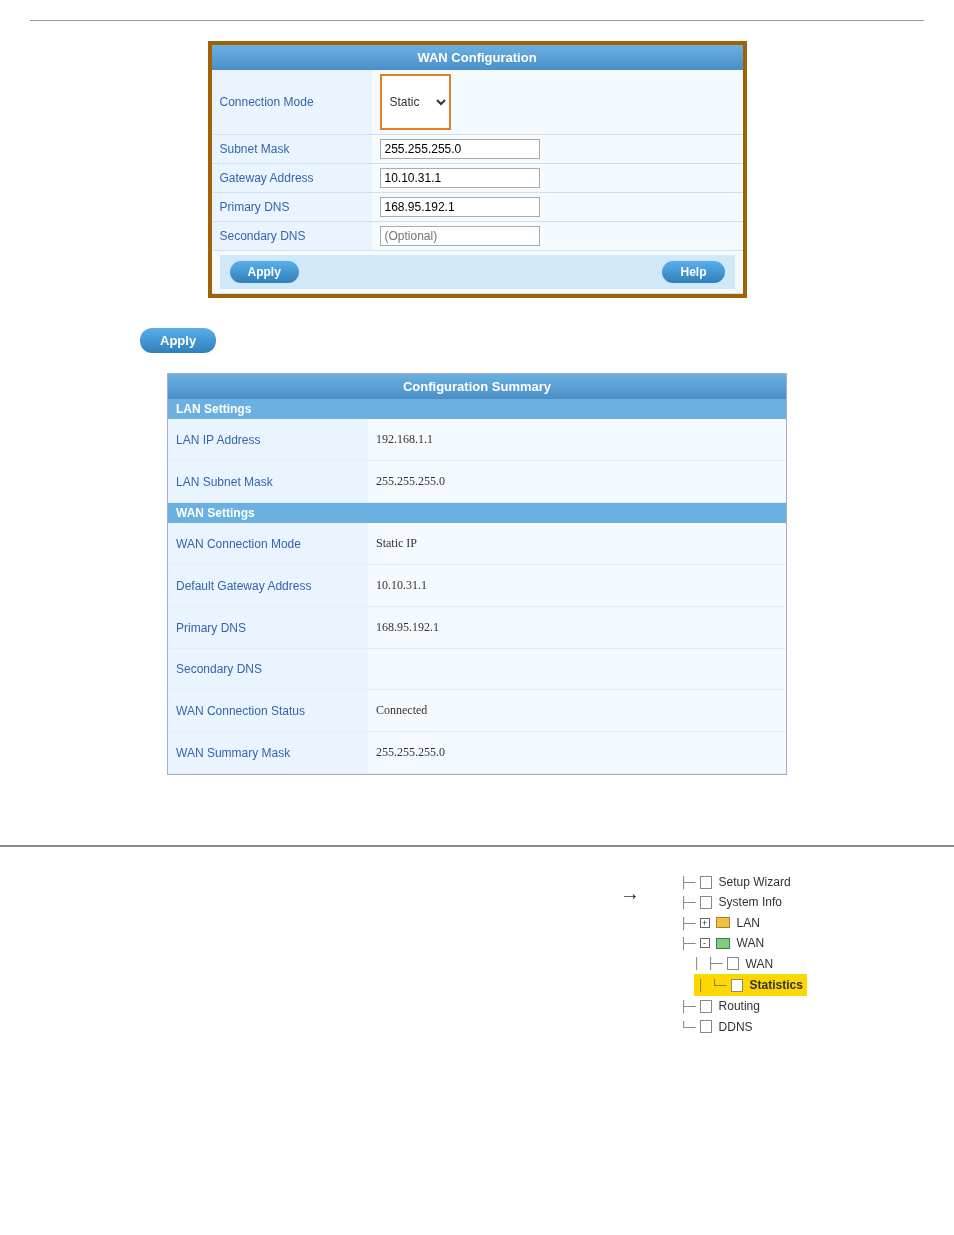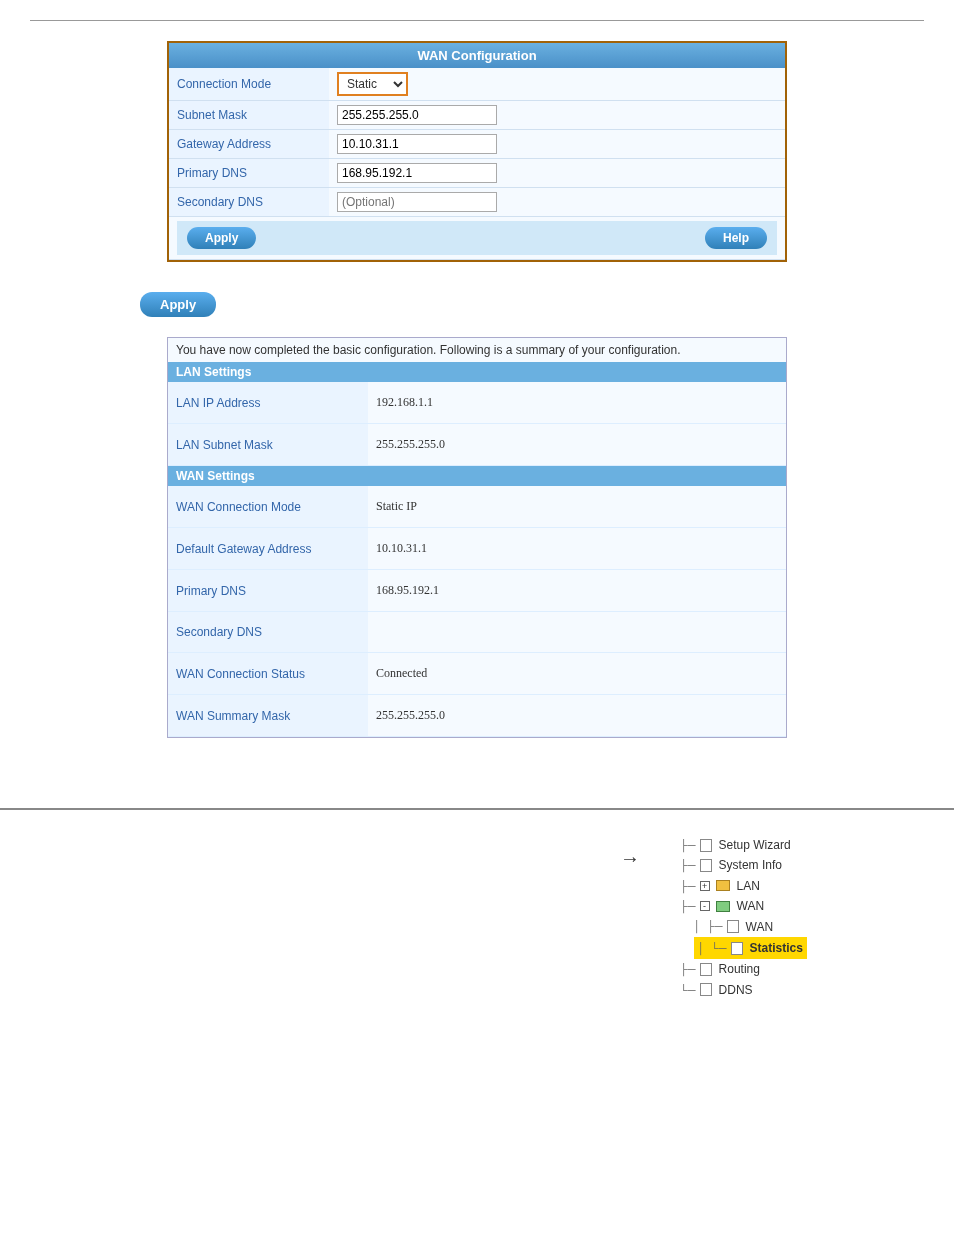--- a/index.html
+++ b/index.html
@@ -20,22 +20,22 @@
     
     .top-rule {
       border: none;
       border-top: 1px solid #999;
       margin-bottom: 20px;
     }
 
     
     .wan-config-section {
       margin: 0 auto 30px auto;
-      width: 620px;
-      border: 2px solid #a16207;
+      width: 539px;
+      border: 4px solid #a16207;
     }
 
     .table-header {
       background: linear-gradient(to bottom, #6ab0e0, #4a90c8);
       color: white;
       text-align: center;
       font-weight: bold;
       padding: 5px;
       font-size: 13px;
     }
@@ -65,21 +65,21 @@
     .config-table input[type="text"] {
       border: 1px solid #aaa;
       padding: 2px 4px;
       font-size: 12px;
       width: 160px;
       background: white;
     }
 
     .connection-mode-select {
       border: 2px solid #e08020;
-      padding: 2px 4px;
+      padding: 18px 4px;
       font-size: 12px;
       background: white;
       color: #333;
     }
 
     .optional-input {
       border: 1px solid #aaa;
       padding: 2px 4px;
       font-size: 12px;
       width: 180px;
@@ -306,22 +306,22 @@
       </table>
   </div>
 
   <div class="apply-standalone">
     <button class="btn-apply-standalone">Apply</button>
   </div>
 
   <div class="config-summary-section">
     <table class="summary-table">
       <tbody>
-      <tr class="summary-desc-row">
-        <td colspan="2">You have now completed the basic configuration. Following is a summary of your configuration.</td>
+          <tr class="summary-header-row">
+        <td colspan="2">Configuration Summary</td>
       </tr>
 
       <tr class="summary-section-header">
         <td colspan="2">LAN Settings</td>
       </tr>
 
       <tr class="summary-data-row">
         <td>LAN IP Address</td>
         <td>192.168.1.1</td>
       </tr>

